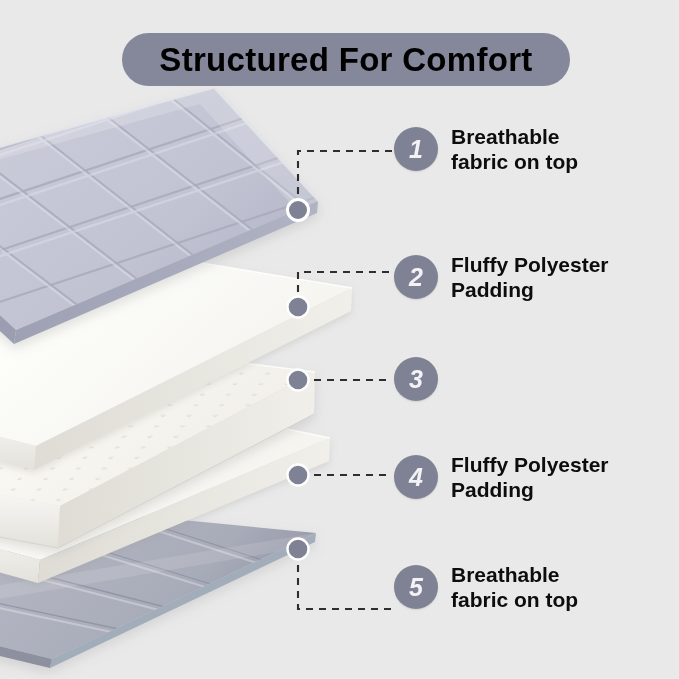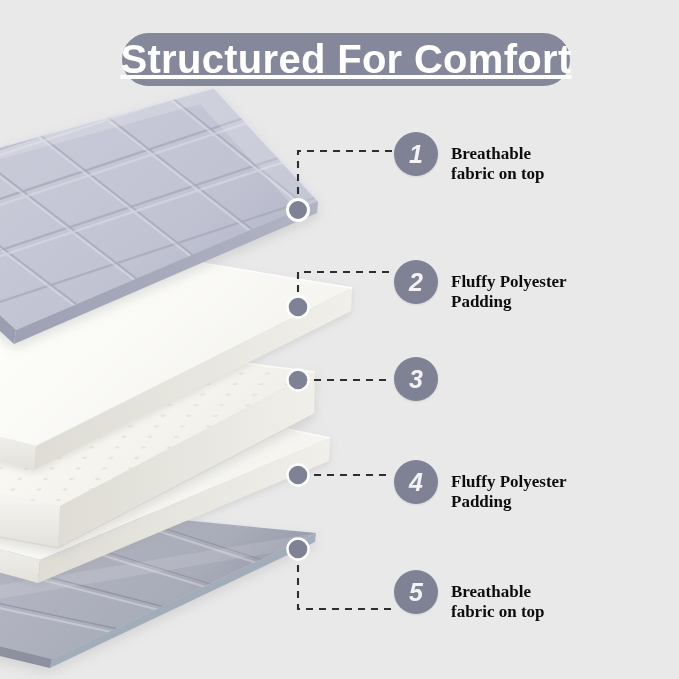--- a/index.html
+++ b/index.html
@@ -29,27 +29,26 @@
     top: 33px;
     width: 448px;
     height: 53px;
     background: #85879a;
     border-radius: 27px;
     display: flex;
     align-items: center;
     justify-content: center;
   }
   .title-pill .title-text {
-    color: #ffffff;
-    font-size: 40px;
+    color: #000000;
+    font-size: 33px;
     font-weight: bold;
     letter-spacing: 0.3px;
     white-space: nowrap;
     font-family: "Liberation Sans", sans-serif;
-    text-decoration: underline;
   }
 
   
   #illustration {
     position: absolute;
     left: 0;
     top: 0;
     width: 679px;
     height: 679px;
     pointer-events: none;
@@ -76,26 +75,25 @@
   .badge span {
     color: #f3f3f6;
     font-size: 25px;
     font-weight: bold;
     font-style: italic;
     line-height: 1;
     font-family: "Liberation Sans", sans-serif;
   }
   .callout-label {
     color: #0d0d0d;
-    font-size: 17px;
+    font-size: 21px;
     font-weight: bold;
     line-height: 1.20;
     white-space: pre-line;
-    font-family: Liberation Serif, serif;
-    margin-top: 20px;
+    font-family: Liberation Sans, sans-serif;
   }
 
   .c1 { left: 394px; top: 124px; }
   .c2 { left: 394px; top: 252px; }
   .c3 { left: 394px; top: 357px; }
   .c4 { left: 394px; top: 452px; }
   .c5 { left: 394px; top: 562px; }
 </style>
 </head>
 <body>

